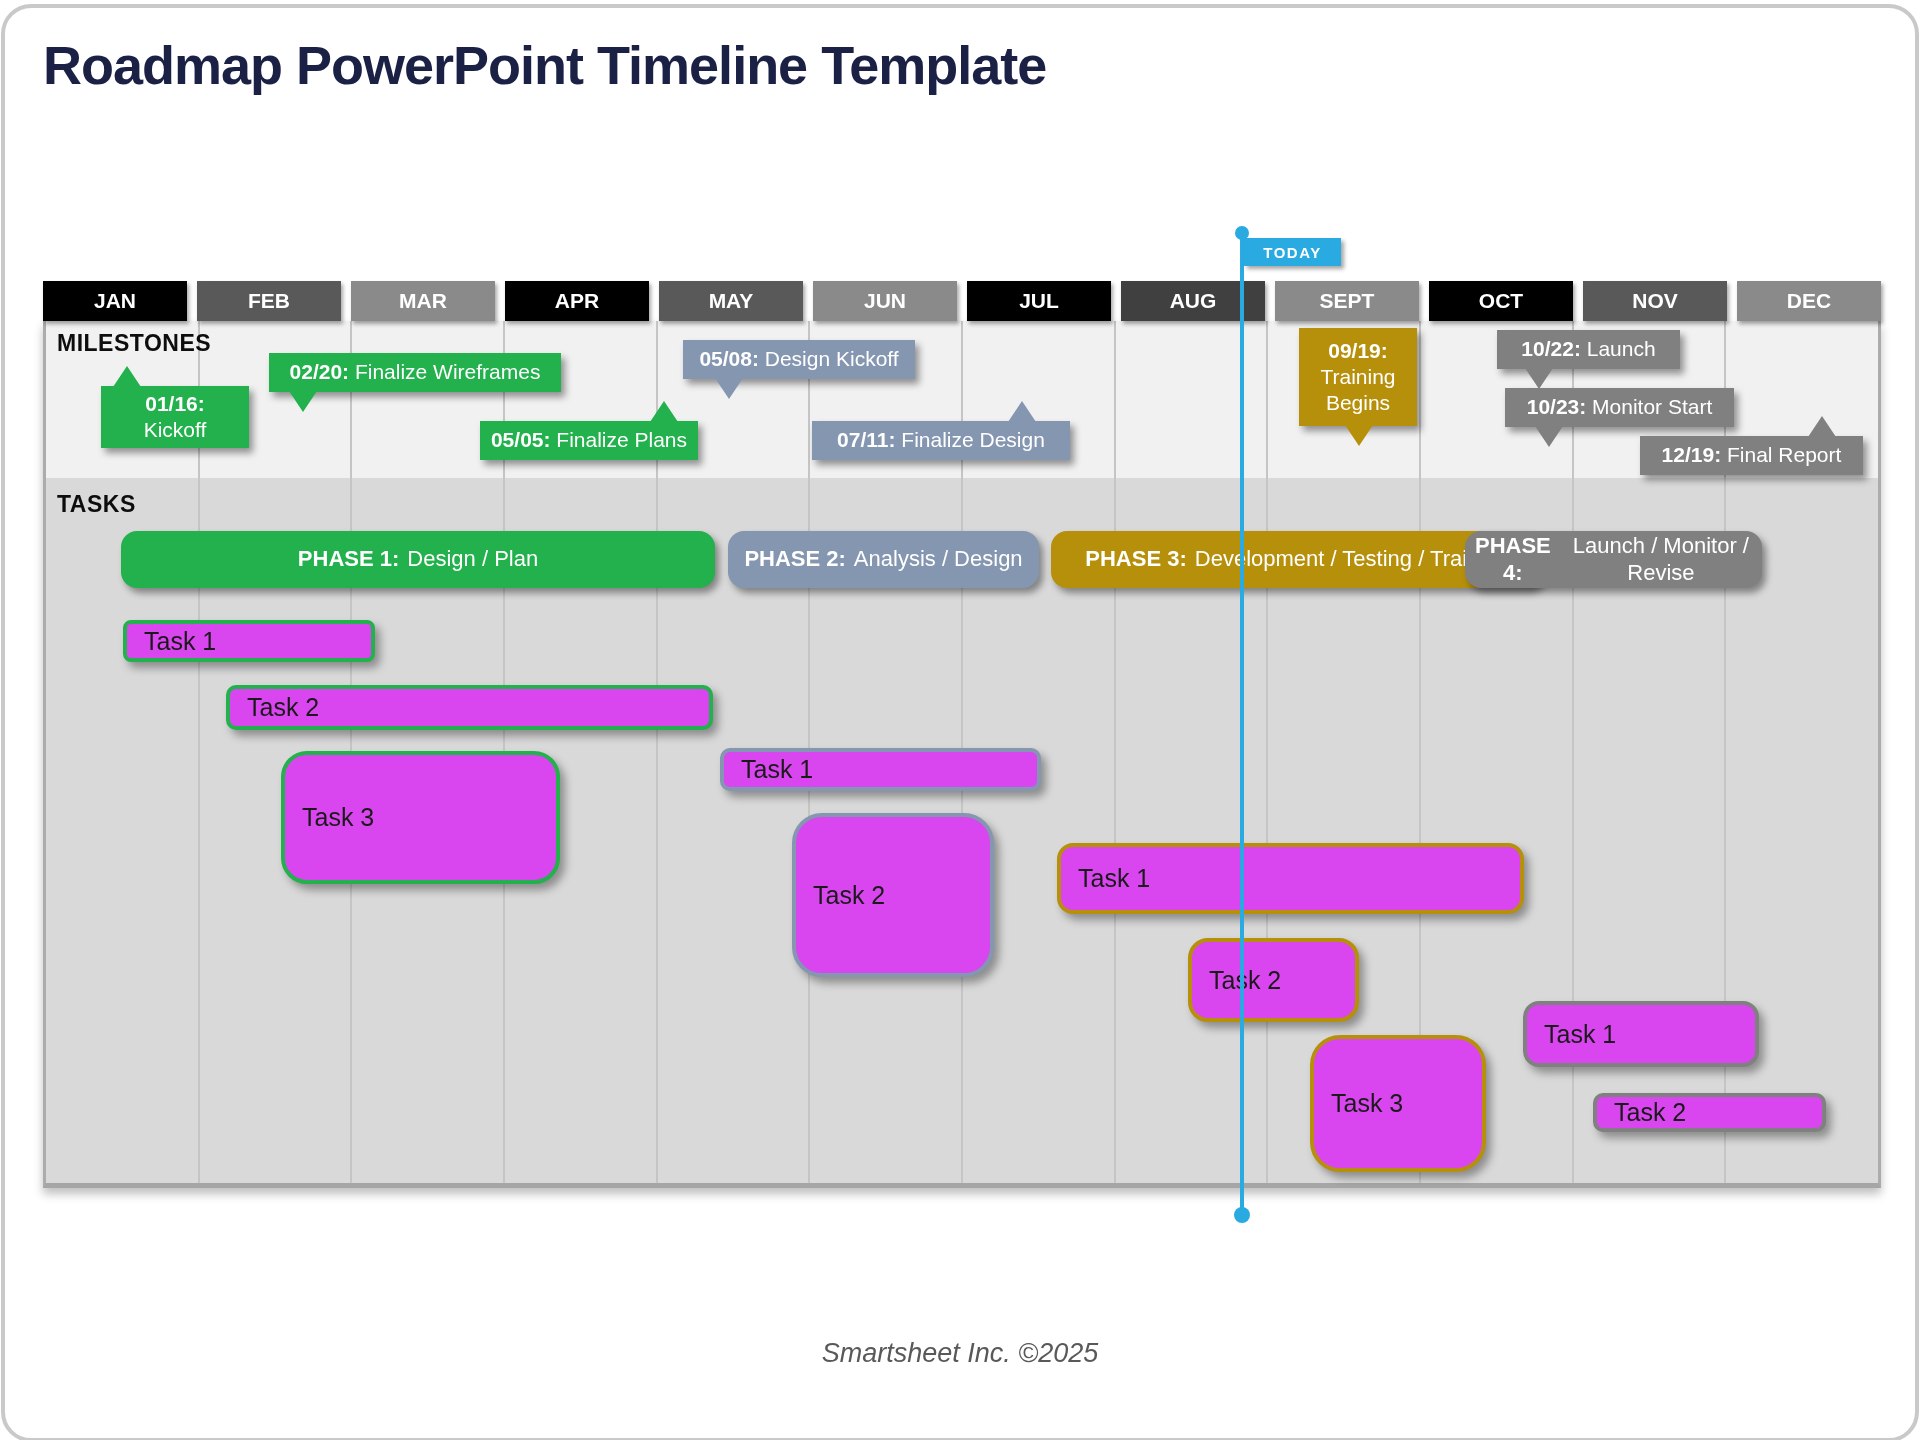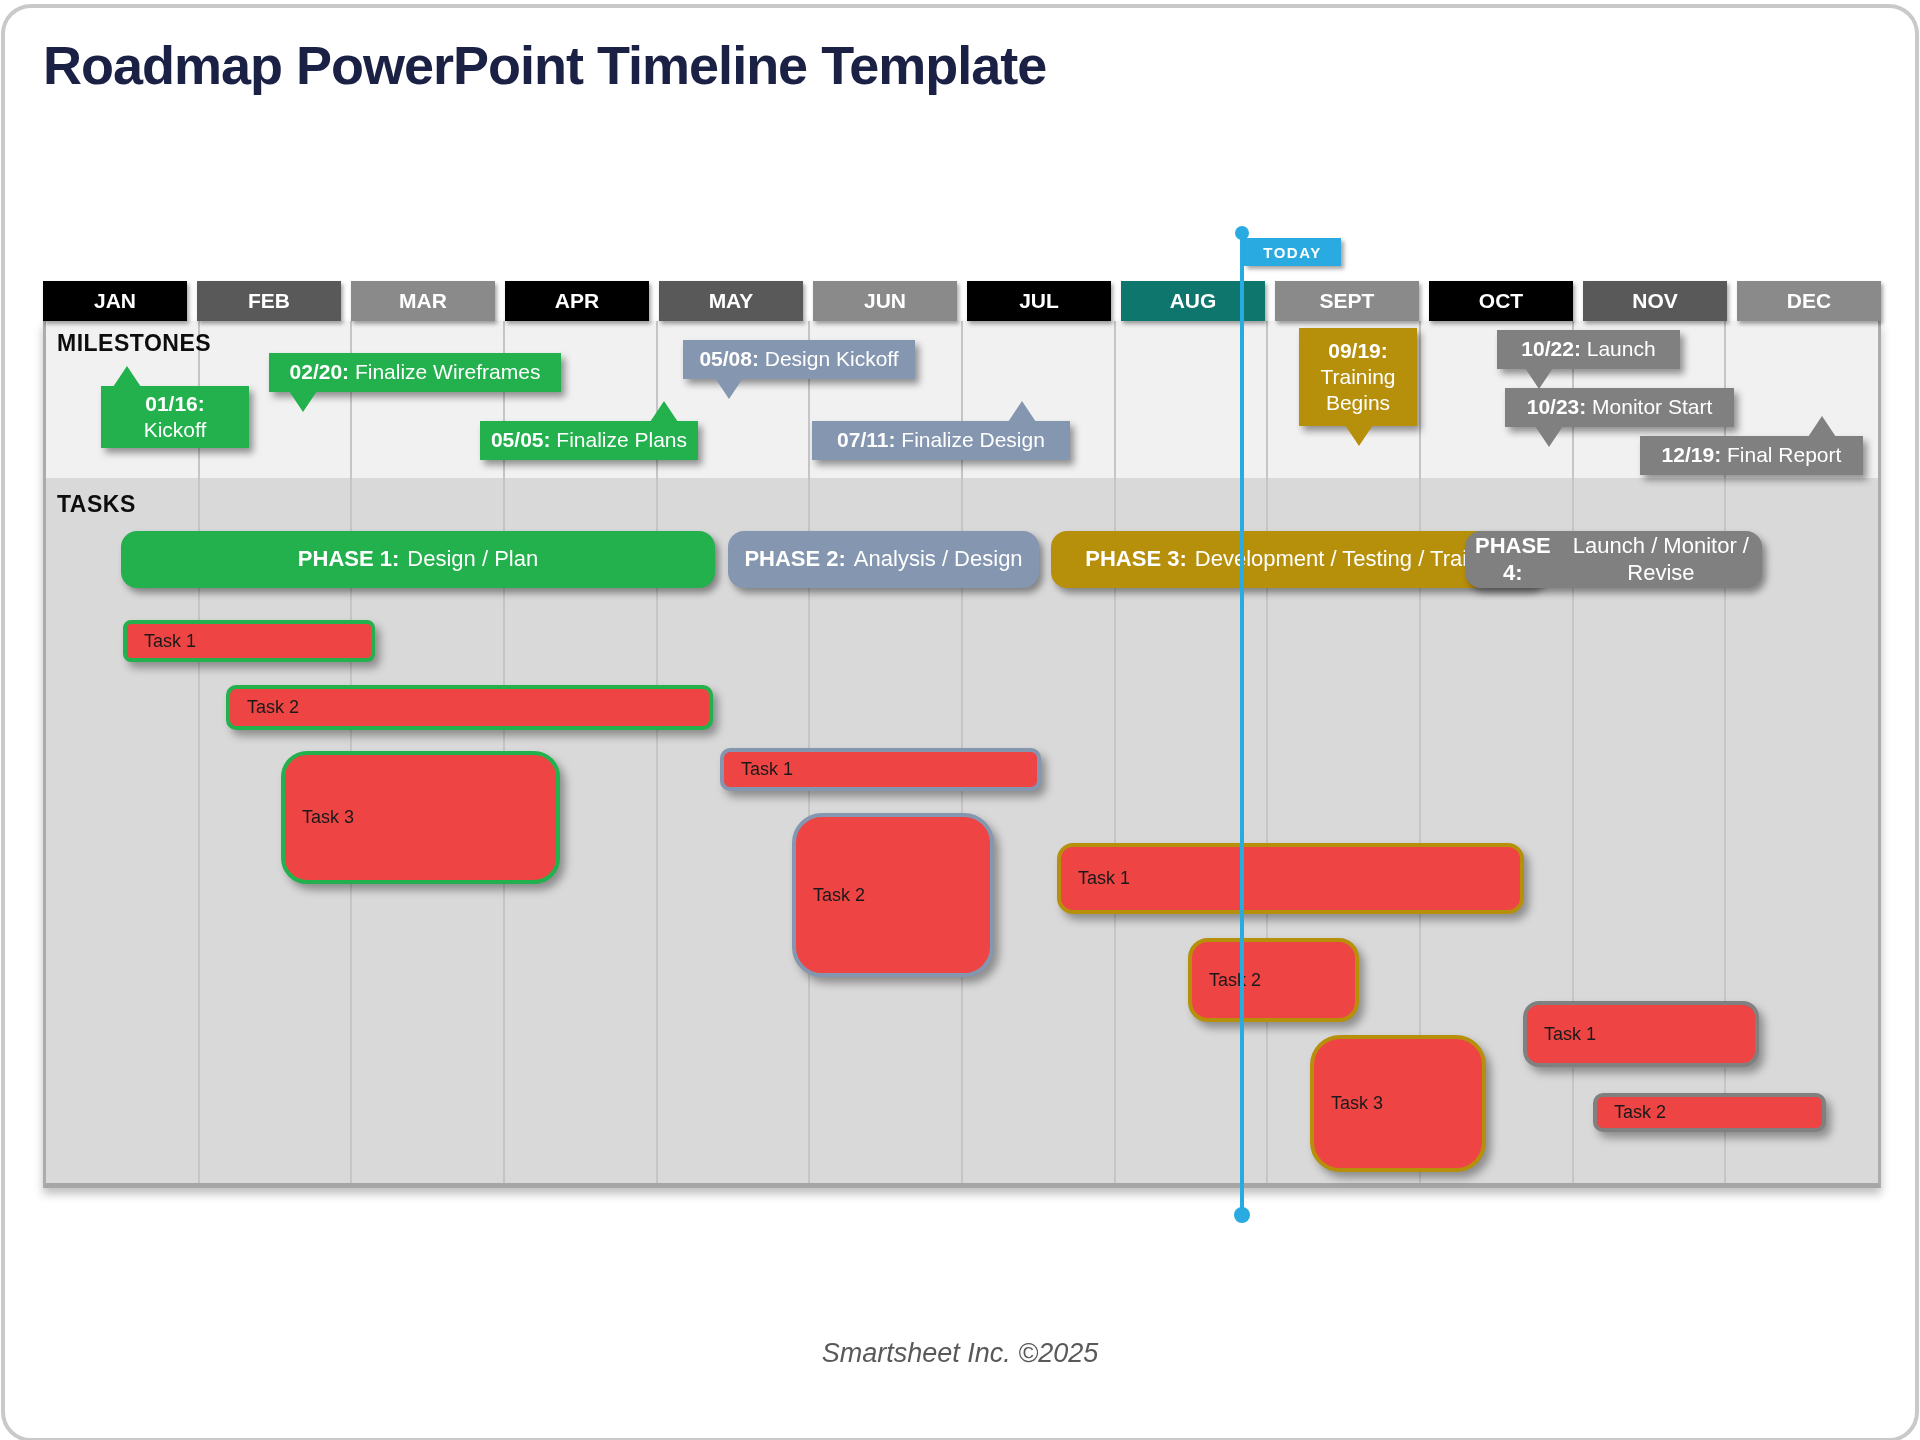--- a/index.html
+++ b/index.html
@@ -39,22 +39,22 @@
   .arrow{position:absolute;width:0;height:0;border-left:14px solid transparent;border-right:14px solid transparent;}
   .arrow.top{top:-20px;border-bottom-width:21px;border-bottom-style:solid;}
   .arrow.bottom{bottom:-20px;border-top-width:21px;border-top-style:solid;}
   .phase{
     position:absolute;top:523px;height:57px;border-radius:16px;color:#fff;font-size:22px;
     display:flex;align-items:center;justify-content:center;text-align:center;line-height:1.2;
     box-shadow:4px 5px 7px rgba(0,0,0,.4);box-sizing:border-box;padding:0 10px;z-index:3;
   }
   .phase b{margin-right:8px;}
   .task{
-    position:absolute;background:#ef4444;border:4px solid;box-sizing:border-box;
-    display:flex;align-items:center;font-size:18px;color:#1a1a1a;
+    position:absolute;background:#d946ef;border:4px solid;box-sizing:border-box;
+    display:flex;align-items:center;font-size:25px;color:#1a1a1a;
     box-shadow:5px 6px 8px rgba(0,0,0,.35);padding-left:17px;z-index:3;
   }
   
   .today-line{position:absolute;width:4px;background:#29ABE2;z-index:6;}
   .today-dot{position:absolute;border-radius:50%;background:#29ABE2;z-index:6;}
   .today-flag{
     position:absolute;height:28px;color:#fff;font-weight:bold;font-size:15px;letter-spacing:1.5px;
     display:flex;align-items:center;justify-content:center;z-index:7;
     box-shadow:3px 3px 4px rgba(0,0,0,.35);background:#29ABE2;
   }
@@ -70,21 +70,21 @@
   <div class="title">Roadmap PowerPoint Timeline Template</div>
 
   <div class="months-row">
       <div class="month-cell" style="background: rgb(0, 0, 0);">JAN</div>
       <div class="month-cell" style="background: rgb(89, 89, 89);">FEB</div>
       <div class="month-cell" style="background: rgb(138, 138, 138);">MAR</div>
       <div class="month-cell" style="background: rgb(0, 0, 0);">APR</div>
       <div class="month-cell" style="background: rgb(89, 89, 89);">MAY</div>
       <div class="month-cell" style="background: rgb(138, 138, 138);">JUN</div>
       <div class="month-cell" style="background: rgb(0, 0, 0);">JUL</div>
-      <div class="month-cell" style="background: #0f766e;">AUG</div>
+      <div class="month-cell" style="background: #404040;">AUG</div>
       <div class="month-cell" style="background: rgb(138, 138, 138);">SEPT</div>
       <div class="month-cell" style="background: rgb(0, 0, 0);">OCT</div>
       <div class="month-cell" style="background: rgb(89, 89, 89);">NOV</div>
       <div class="month-cell" style="background: rgb(138, 138, 138);">DEC</div>
     </div>
 
   <div class="chart-body">
     <div class="milestones-band"></div>
     <div class="tasks-band"></div>
     <div id="gridlines">

